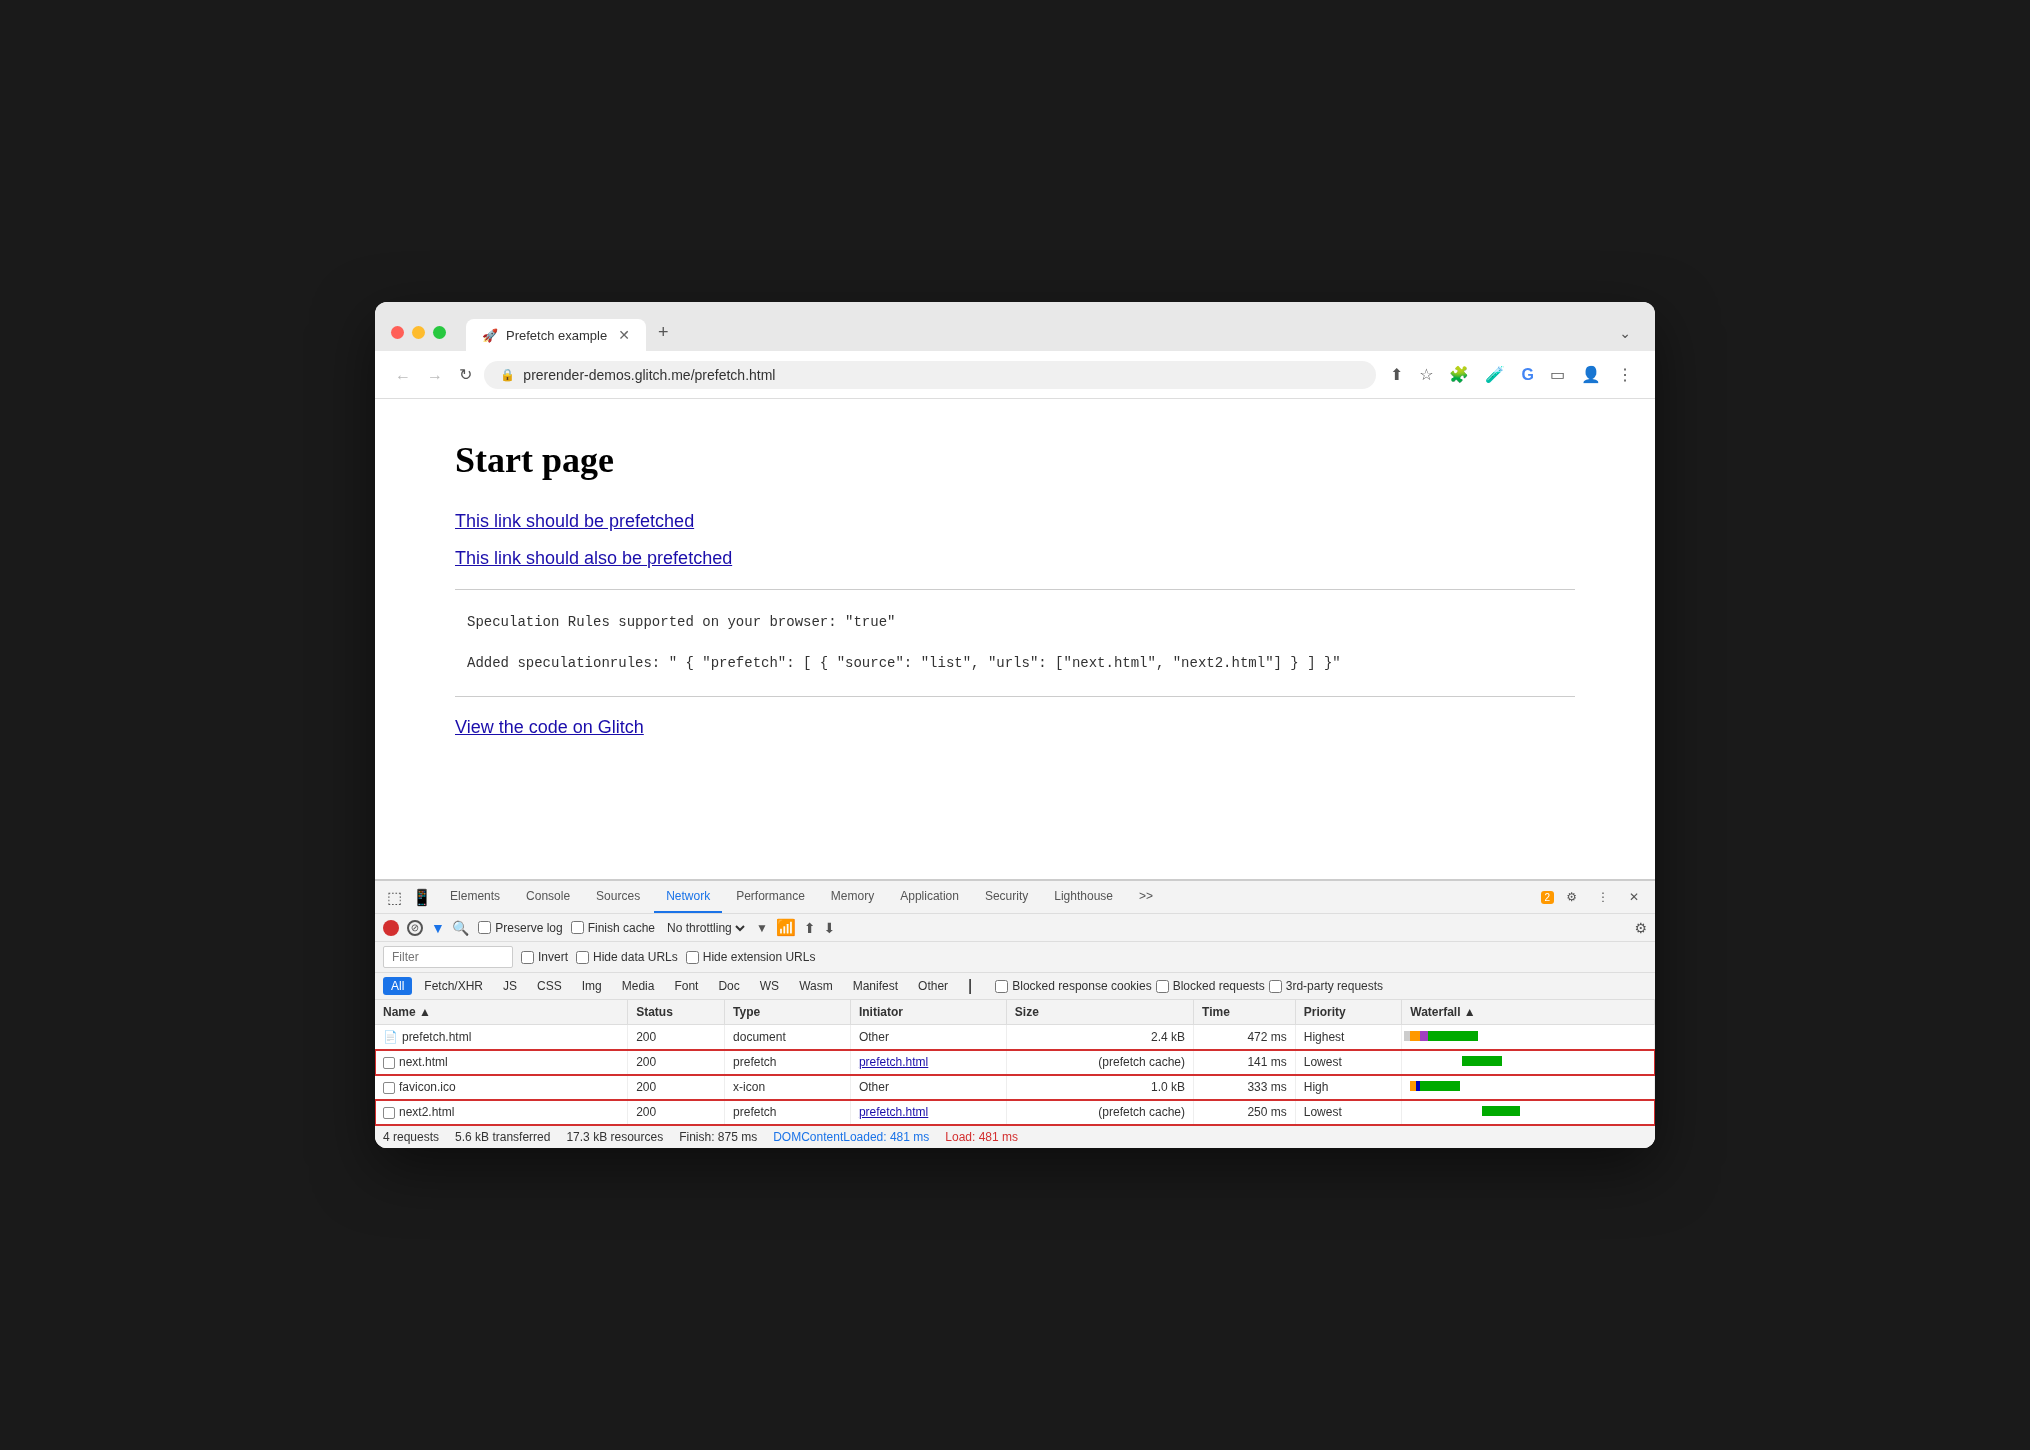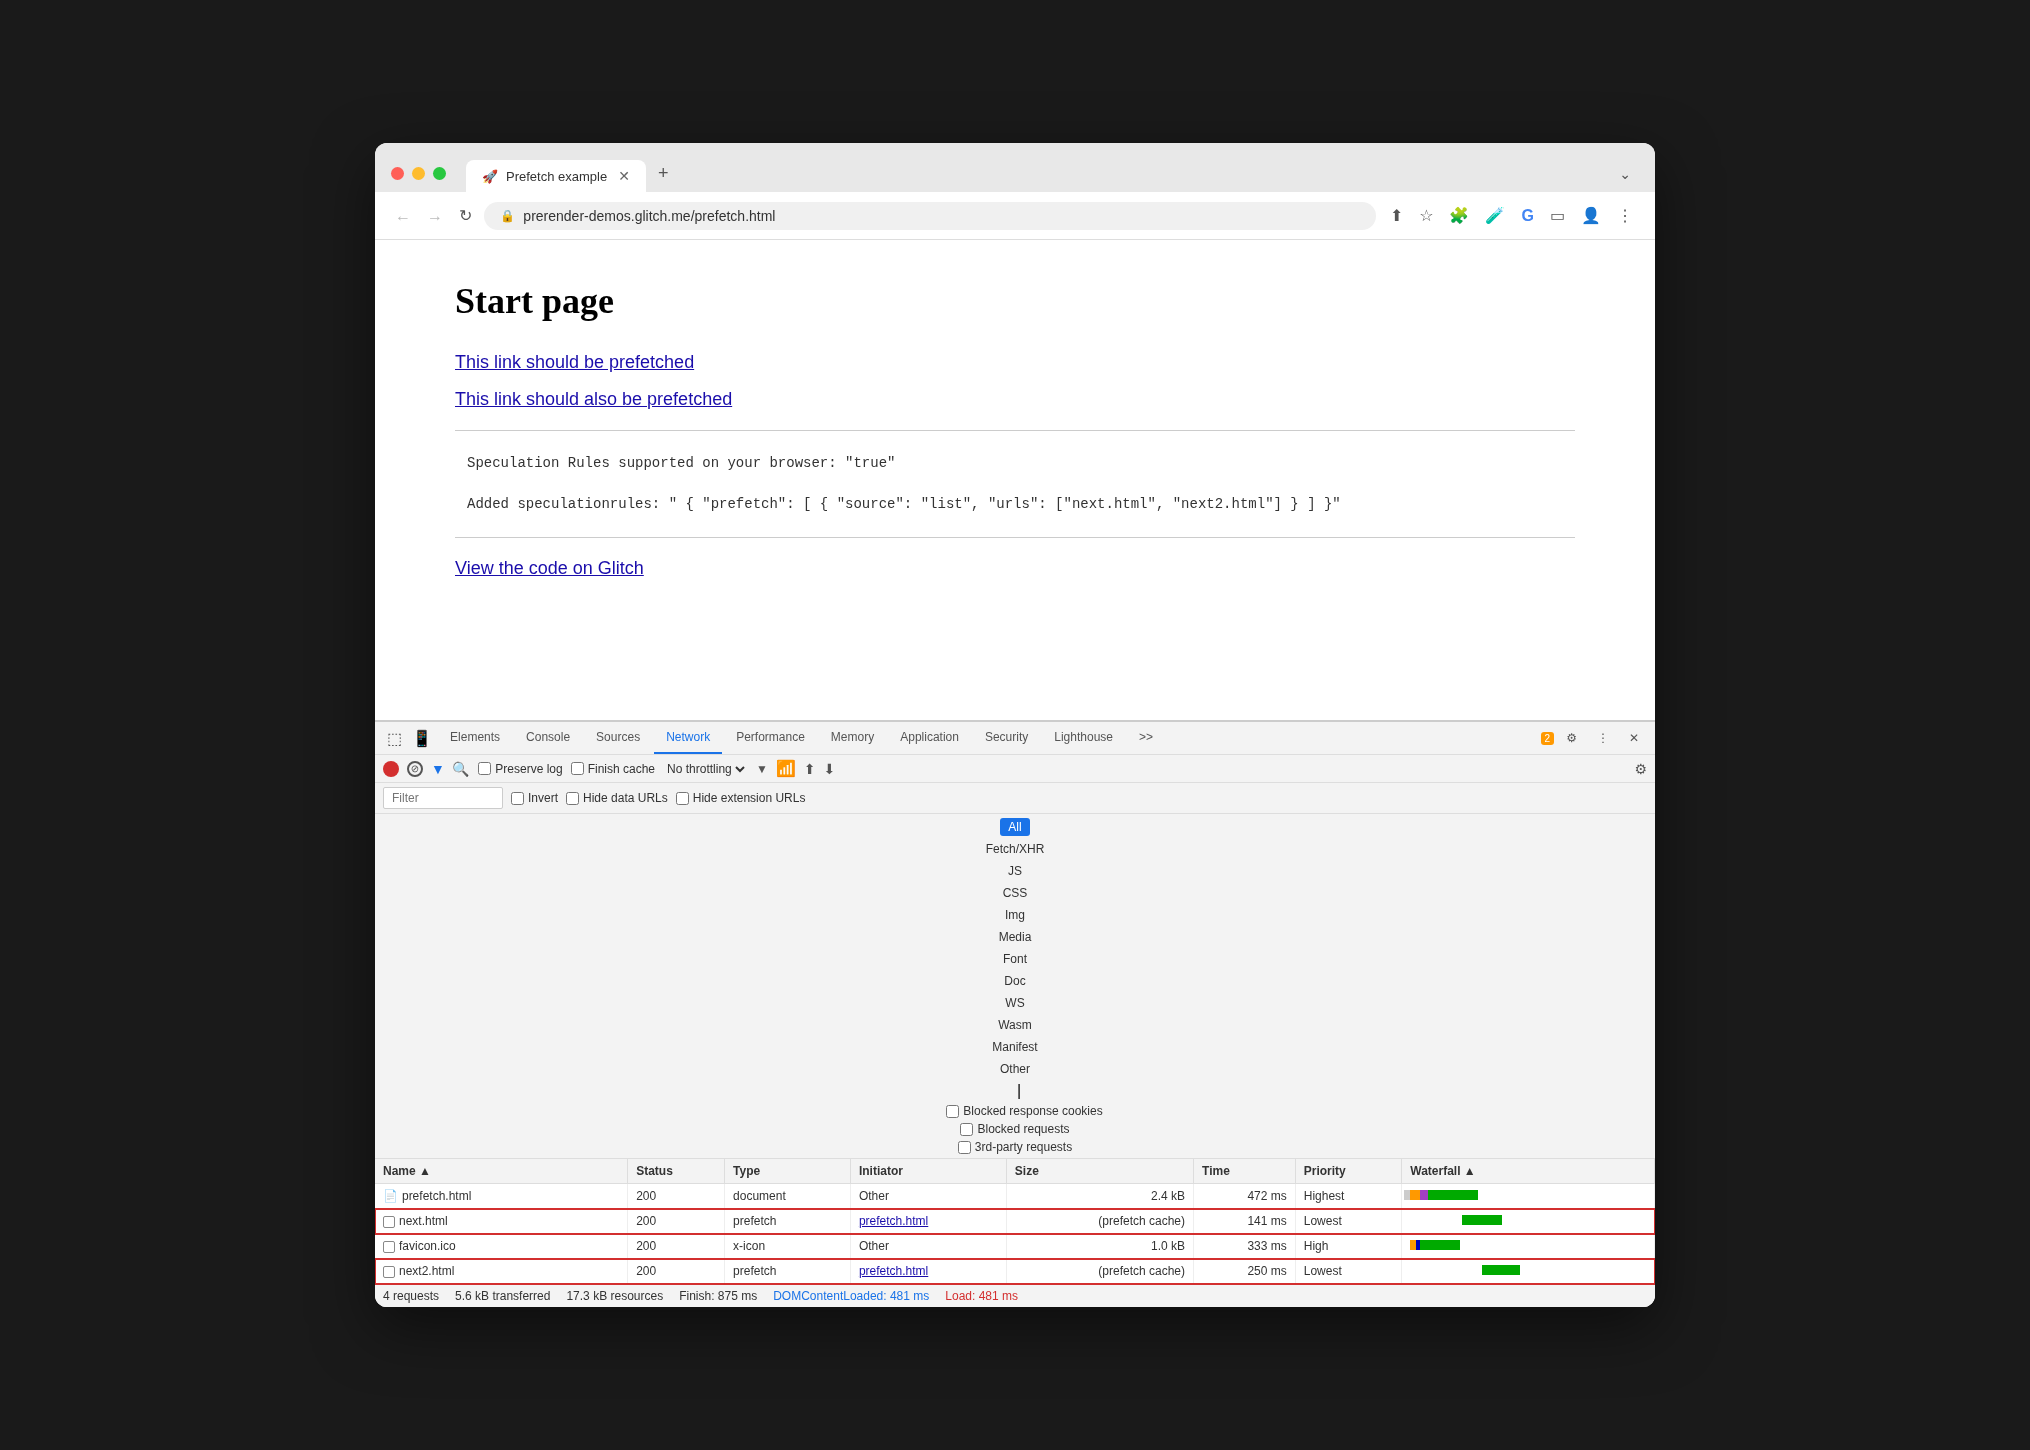--- a/index.html
+++ b/index.html
@@ -290,34 +290,33 @@
       gap: 8px;
       border-bottom: 1px solid #ddd;
       background: #f3f3f3;
     }
 
     .filter-input {
       border: 1px solid #ccc;
       background: white;
       padding: 3px 8px;
       font-size: 12px;
-      width: 120px;
+      width: 130px;
       border-radius: 2px;
     }
 
     
     .type-filters {
       display: flex;
       align-items: center;
       padding: 4px 8px;
       gap: 4px;
       border-bottom: 1px solid #ddd;
       background: #f3f3f3;
       flex-wrap: wrap;
-      flex-direction: column;
     }
 
     .type-btn {
       padding: 2px 8px;
       font-size: 12px;
       color: #333;
       cursor: pointer;
       border: none;
       background: none;
       border-radius: 3px;

